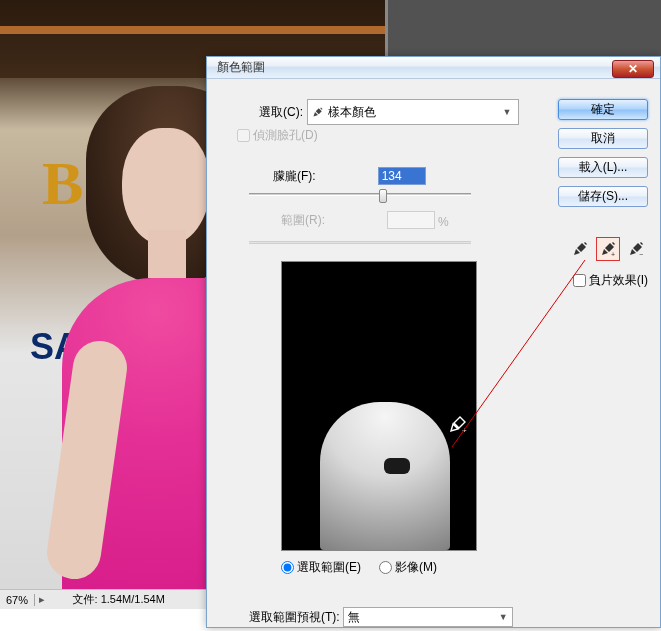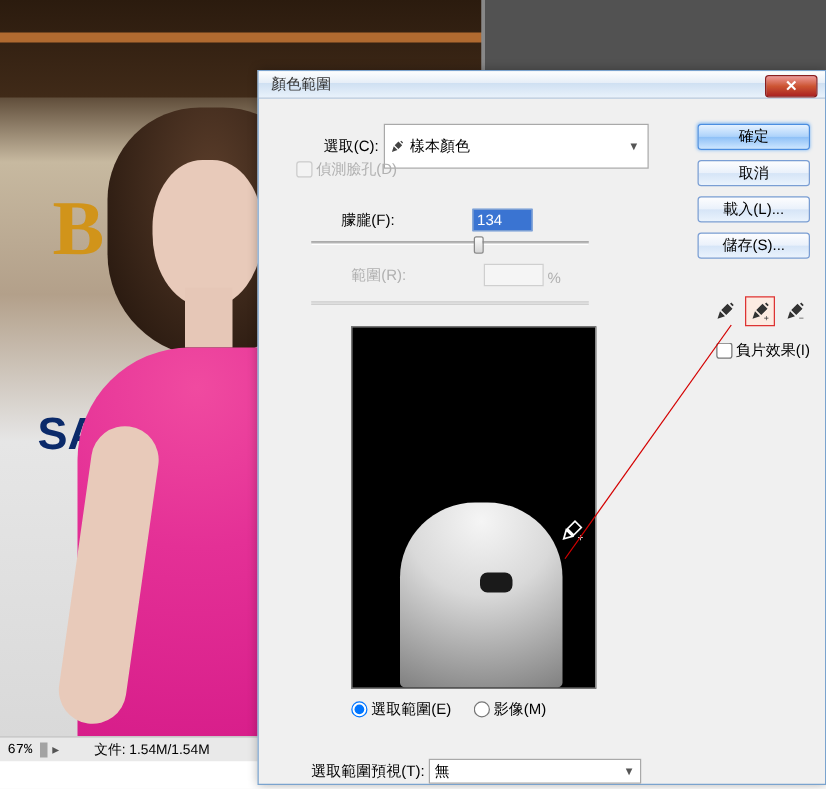--- a/index.html
+++ b/index.html
@@ -14,37 +14,37 @@
   .photo-area .hair { position: absolute; left: 86px; top: 86px; width: 166px; height: 200px; background: radial-gradient(ellipse at 50% 30%, #5a3d2a 0%, #2b1b11 80%); border-radius: 80px 80px 90px 90px; }
   .photo-area .face { position: absolute; left: 122px; top: 128px; width: 88px; height: 118px; background: #e8caba; border-radius: 50% 50% 55% 55%; }
   .photo-area .neck { position: absolute; left: 148px; top: 230px; width: 38px; height: 48px; background: #e6c7b7; }
   .photo-area .body { position: absolute; left: 62px; top: 278px; width: 238px; height: 320px; background: radial-gradient(circle at 40% 10%, #f04aa0 0%, #e43096 40%, #d51a88 100%); border-radius: 90px 90px 10px 10px; }
   .photo-area .arm { position: absolute; left: 60px; top: 340px; width: 54px; height: 240px; background: #e8caba; border-radius: 30px; transform: rotate(8deg); }
   .photo-border-right { position: absolute; left: 385px; top: 0; width: 3px; height: 589px; background: #888; }
   .photo-bg-dark { position: absolute; left: 388px; top: 0; width: 273px; height: 56px; background: #525252; }
 
   
   .statusbar { position: absolute; left: 0; top: 589px; height: 20px; width: 388px; background: #e9e9e9; border-top: 1px solid #bfbfbf; display: flex; align-items: center; font-size: 11px; }
-  .statusbar .zoom { padding: 0 6px; border-right: 6px solid #a3a3a3; font-family: Liberation Mono, monospace; }
+  .statusbar .zoom { padding: 0 6px; border-right: 1px solid #a3a3a3; }
   .statusbar .chev { padding: 0 4px; color: #555; }
   .statusbar .file { padding-left: 24px; }
 
   
   .dialog { position: absolute; left: 206px; top: 56px; width: 455px; height: 572px; background: #f0f0f0; border: 1px solid #7aa3ce; box-shadow: 0 0 8px rgba(0,0,0,.3); }
   .titlebar { position: relative; height: 22px; background: linear-gradient(#fdfefe,#e6eef7 45%,#cfe0f2 46%,#e9f2fb); border-bottom: 1px solid #b7c9de; display: flex; align-items: center; padding-left: 10px; }
   .titlebar .title { font-size: 12px; color: #333; }
   .close-btn { position: absolute; right: 6px; top: 3px; width: 42px; height: 18px; background: linear-gradient(#e99,#c53 50%,#a22); border: 1px solid #8a1e1e; border-radius: 3px; display: flex; align-items: center; justify-content: center; color: #fff; font-weight: bold; font-size: 12px; }
 
   .dialog-body { position: absolute; top: 30px; left: 0; right: 0; bottom: 0; }
 
   .row { display: flex; align-items: center; }
 
   .select-row { position: absolute; left: 52px; top: 12px; }
   .select-row .lbl { margin-right: 4px; }
-  .select-box { display: inline-flex; align-items: center; width: 212px; height: 36px; background: #fff; border: 1px solid #a9a9a9; padding: 0 4px; justify-content: space-between; }
+  .select-box { display: inline-flex; align-items: center; width: 212px; height: 26px; background: #fff; border: 1px solid #a9a9a9; padding: 0 4px; justify-content: space-between; }
   .select-box .pencil { width: 12px; height: 12px; display: inline-block; }
   .select-box .pencil svg { width: 12px; height: 12px; }
   .select-box .sel-text { flex: 1; padding-left: 4px; }
   .select-box .dd { width: 14px; text-align: center; color: #555; font-size: 9px; }
 
   .chk { position: absolute; display: flex; align-items: center; }
   .chk input { width: 13px; height: 13px; margin-right: 3px; }
   .chk1 { left: 30px; top: 40px; }
   .chk2 { left: 30px; top: 58px; }
 

